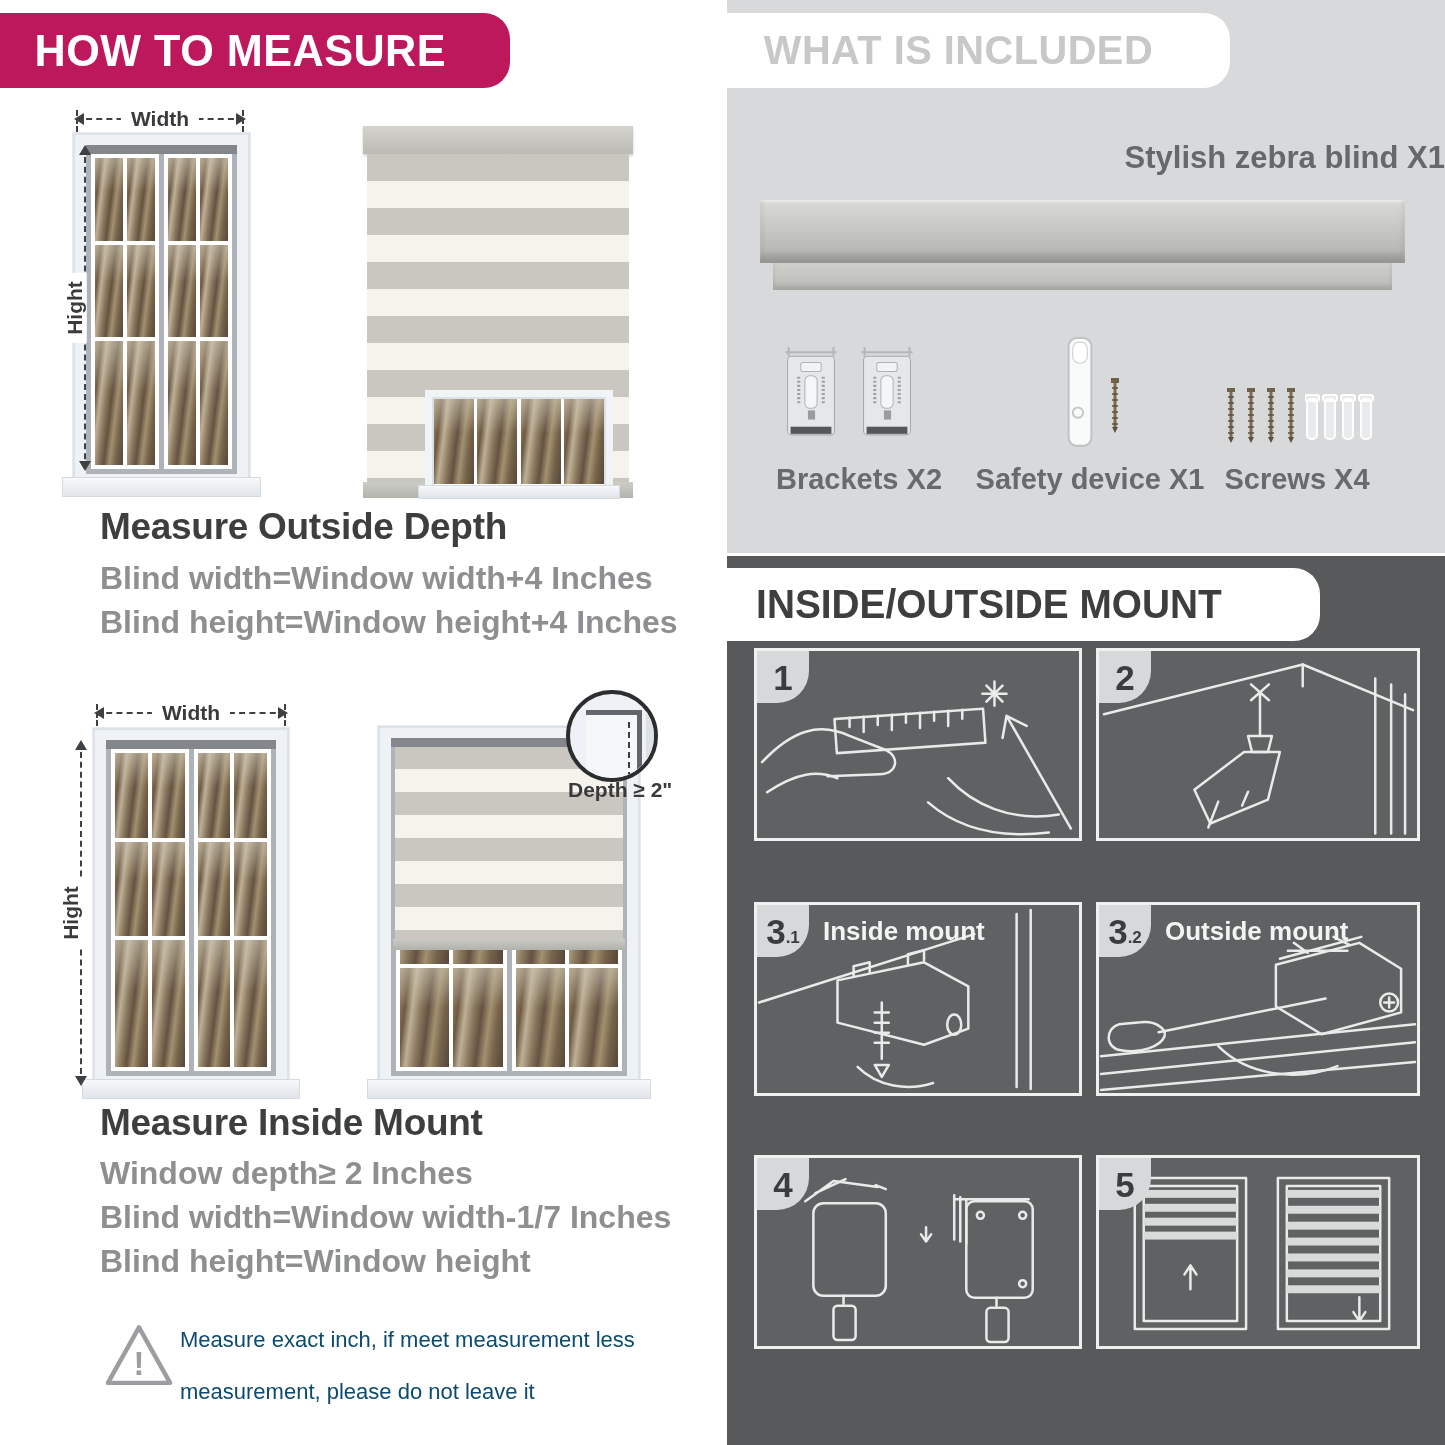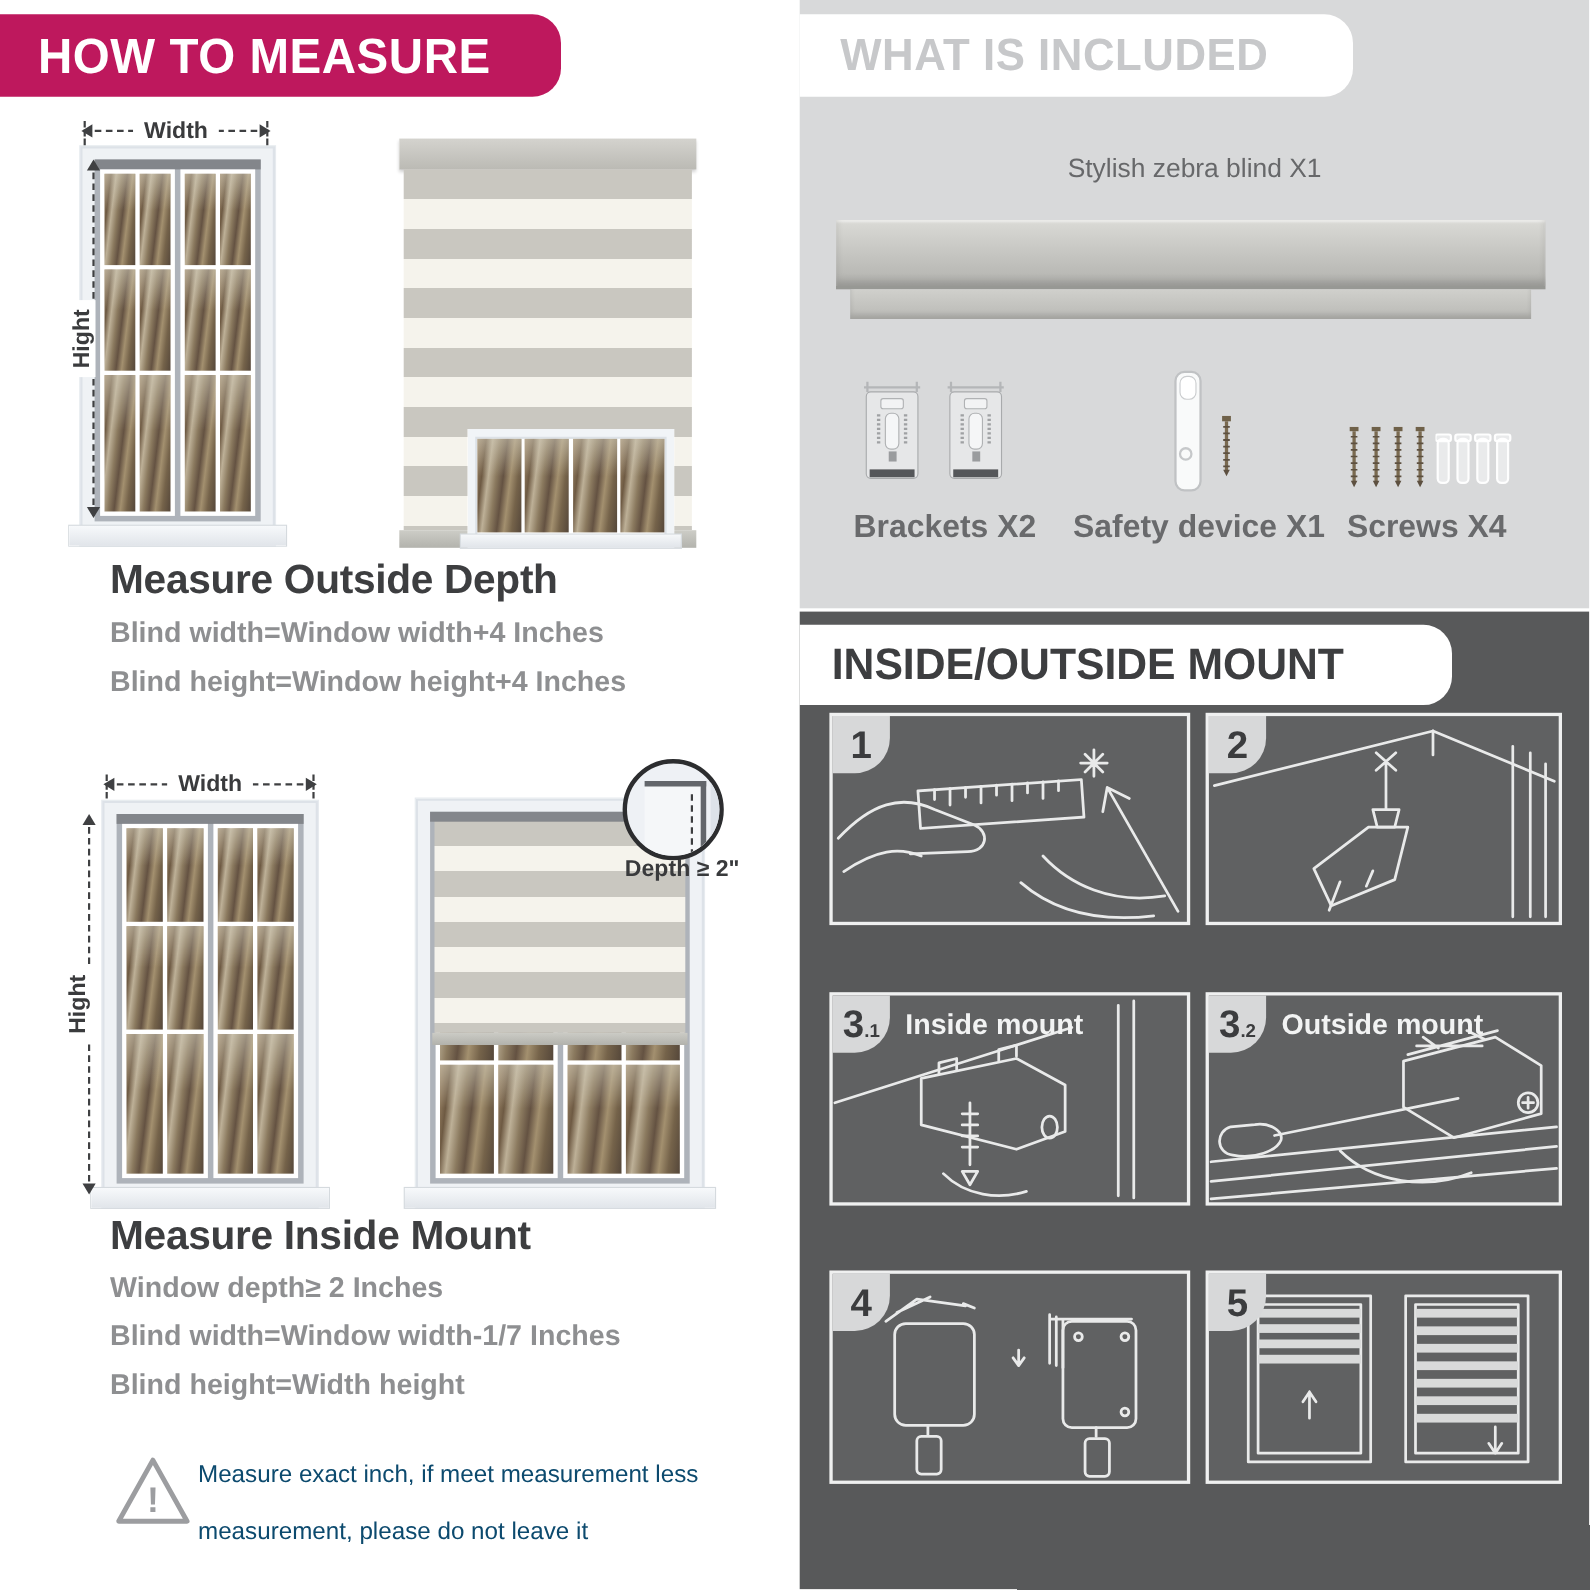--- a/index.html
+++ b/index.html
@@ -63,27 +63,27 @@
   .callout{position:absolute;left:566px;top:690px;width:84px;height:84px;border-radius:50%;
            border:4px solid #2c2d2f;background:#eef1f5;overflow:hidden;z-index:6;}
   .c-wall{position:absolute;left:16px;right:12px;top:16px;bottom:-8px;background:#f5f7f9;
           border-top:5px solid #63666b;border-right:5px solid #63666b;}
   .c-band{position:absolute;right:-18px;top:-12px;width:26px;bottom:-8px;background:#dde2e9;}
   .c-dash{position:absolute;right:24px;top:28px;bottom:0;border-left:2px dashed #3c3e40;}
   .depth-label{position:absolute;left:568px;top:778px;font-size:21px;font-weight:bold;color:#393a3c;}
 
   
   .h-measure{position:absolute;font-size:37px;font-weight:bold;color:#3d3e40;letter-spacing:-.3px;}
-  .formula{position:absolute;font-size:26px;font-weight:bold;color:#8e8f91;}
+  .formula{position:absolute;font-size:32px;font-weight:bold;color:#8e8f91;}
   .note-line{position:absolute;font-size:22px;color:#0c4a6e;line-height:26px;}
 
   
   .panel-top{position:absolute;left:727px;top:0;width:718px;height:553px;background:#d8d9da;}
   .panel-bottom{position:absolute;left:727px;top:556px;width:718px;height:889px;background:#58595a;}
-  .blind-name{position:absolute;left:0;right:0;top:140px;text-align:center;font-size:24px;font-weight:normal;color:#67686a;}
+  .blind-name{position:absolute;left:0;right:0;top:140px;text-align:right;font-size:31px;font-weight:bold;color:#67686a;}
   .rail-main{position:absolute;left:33px;top:200px;width:645px;height:60px;
      background:linear-gradient(180deg,#dadad6,#c6c6c2 50%,#b2b2ae);box-shadow:inset 0 -5px 7px rgba(0,0,0,.15), inset 0 2px 2px rgba(255,255,255,.5);}
   .rail-main:after{content:"";position:absolute;left:0;right:0;bottom:-3px;height:3px;background:#979894;}
   .rail-sub{position:absolute;left:46px;top:263px;width:619px;height:27px;
      background:linear-gradient(180deg,#d0d0cc,#b9b9b5);box-shadow:inset 0 -4px 5px rgba(0,0,0,.12);}
   .item-label{position:absolute;top:463px;transform:translateX(-50%);font-size:29px;font-weight:bold;color:#696a6c;white-space:nowrap;}
 
   
   .cell{position:absolute;background:#606162;border:3px solid #eff0f0;}
   .badge{position:absolute;left:0;top:0;width:52px;height:52px;background:#d7d8d9;border-radius:0 0 32px 0;
@@ -233,21 +233,21 @@
   <div class="callout">
     <div class="c-band"></div>
     <div class="c-wall"></div>
     <div class="c-dash"></div>
   </div>
   <div class="depth-label">Depth ≥ 2"</div>
 
   <div class="h-measure" style="left:100px;top:1102px;">Measure Inside Mount</div>
   <div class="formula" style="left:100px;top:1155px;">Window depth≥ 2 Inches</div>
   <div class="formula" style="left:100px;top:1199px;">Blind width=Window width-1/7 Inches</div>
-  <div class="formula" style="left:100px;top:1243px;">Blind height=Width height</div>
+  <div class="formula" style="left:100px;top:1243px;">Blind height=Window height</div>
 
   <svg class="abs" style="left:102px;top:1320px;" width="74" height="74" viewBox="0 0 100 100">
     <path d="M50 10 L92 85 L8 85 Z" fill="none" stroke="#9c9da0" stroke-width="6" stroke-linejoin="round"></path>
     <text x="50" y="74" text-anchor="middle" font-size="44" font-weight="bold" fill="#9c9da0" font-family="Liberation Sans, sans-serif">!</text>
   </svg>
   <div class="note-line" style="left:180px;top:1327px;">Measure exact inch, if meet measurement less</div>
   <div class="note-line" style="left:180px;top:1379px;">measurement, please do not leave it</div>
 
   <div class="panel-top">
     <div class="banner banner-incl">

